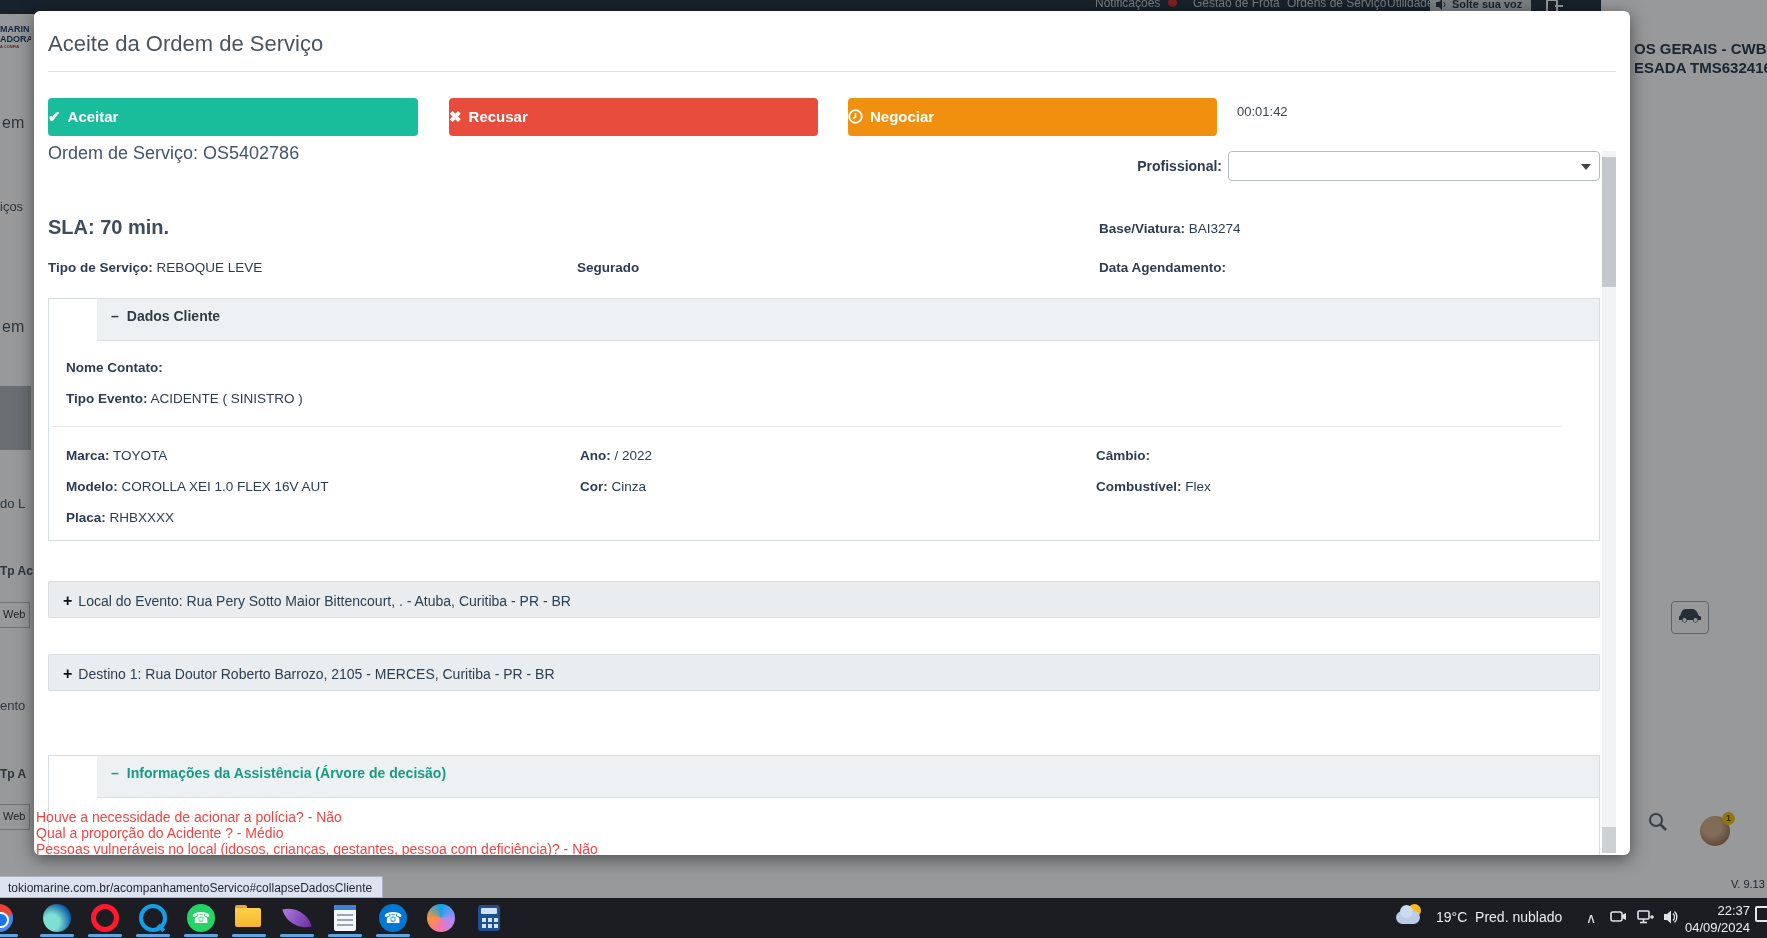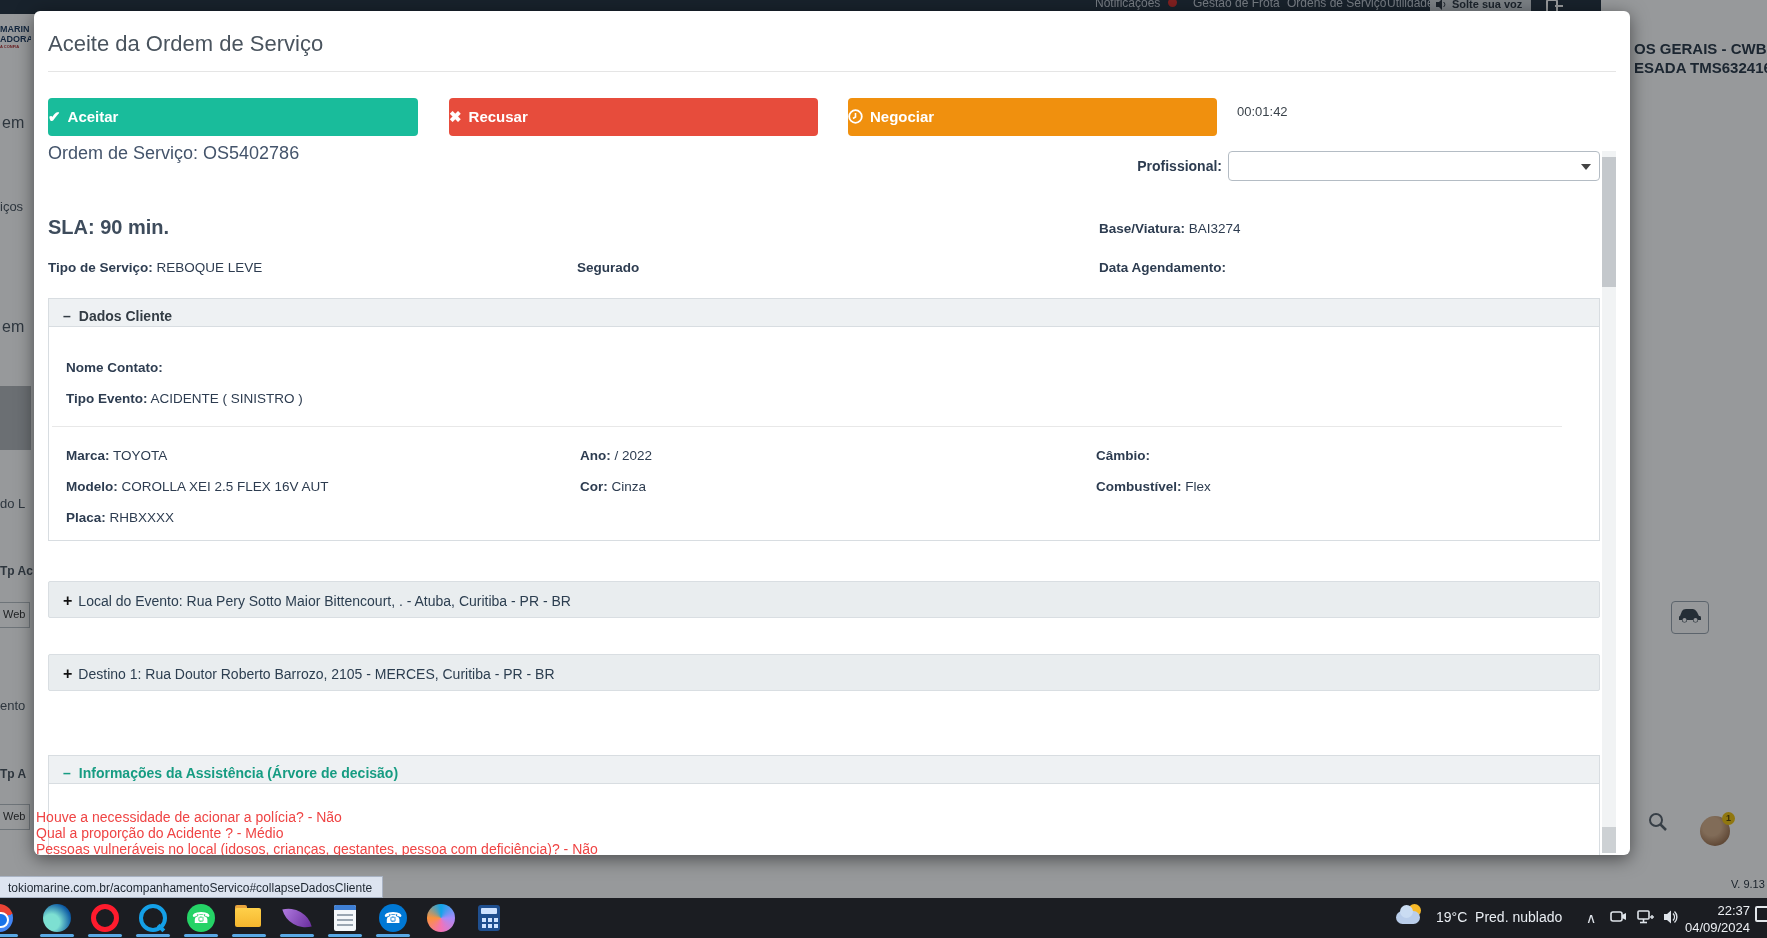--- a/index.html
+++ b/index.html
@@ -70,22 +70,22 @@
   .prof-select { position:absolute; left:1194px; top:140px; width:372px; height:30px;
     border:1px solid #b4bcc4; border-radius:4px; background:#fff; }
   .prof-select .caret { position:absolute; right:8px; top:12px; width:0; height:0;
     border-left:5px solid transparent; border-right:5px solid transparent; border-top:6px solid #444; }
 
   .sla { position:absolute; left:14px; top:205px; font-size:20px; font-weight:bold; color:#3e4c5c; }
   .field { position:absolute; font-size:13.5px; color:#2d3c50; white-space:nowrap; }
   .lbl { font-weight:bold; }
 
   .panel { position:absolute; left:14px; width:1552px; border:1px solid #d8dde1; background:#fff; }
-  .panel-head { height:28px; background:#eef1f3; border-bottom:1px solid #d8dde1;
-    font-size:14px; font-weight:bold; color:#333c44; padding:9px 0 0 14px; cursor:pointer; }
+  .panel-head { height:42px; background:#eef1f3; border-bottom:1px solid #d8dde1;
+    font-size:14px; font-weight:bold; color:#333c44; padding:9px 0 0 14px; cursor:pointer;margin-left:48px; }
   .minus-ico::before { content:"–"; font-weight:bold; margin-right:8px; }
   .teal-head { color:#169c82; }
   .divider { position:absolute; left:18px; width:1510px; height:1px; background:#e8e8e8; }
 
   .collapse-bar { position:absolute; left:14px; width:1552px; height:37px;
     background:#e9edef; border:1px solid #d9dee2; border-radius:2px;
     font-size:14px; color:#2c3e50; padding:10px 0 0 14px; cursor:pointer; white-space:nowrap; }
   .plus-ico::before { content:"+"; font-weight:bold; color:#111; font-size:16px; margin-right:6px; }
 
   .question { position:absolute; left:2px; font-size:14px; color:#ef4444; white-space:nowrap; }
@@ -233,21 +233,21 @@
       </svg><span>Negociar</span>
   </div>
   <div class="timer">00:01:42</div>
 
   <div class="os-line">Ordem de Serviço: OS5402786</div>
   <div class="prof-label">Profissional:</div>
   <div class="prof-select">
       <span class="caret"></span>
     </div>
 
-  <div class="sla">SLA: 90 min.</div>
+  <div class="sla">SLA: 70 min.</div>
   <div class="field" style="left:1065px;top:210px">
     <span class="lbl">Base/Viatura:</span> <span>BAI3274</span>
   </div>
 
   <div class="field" style="left:14px;top:249px">
     <span class="lbl">Tipo de Serviço:</span> <span>REBOQUE LEVE</span>
   </div>
   <div class="field lbl" style="left:543px;top:249px">Segurado</div>
   <div class="field lbl" style="left:1065px;top:249px">Data Agendamento:</div>
 
@@ -262,21 +262,21 @@
   </div>
   <div class="divider" style="top:415px"></div>
   <div class="field" style="left:32px;top:437px">
     <span class="lbl">Marca:</span> <span>TOYOTA</span>
   </div>
   <div class="field" style="left:546px;top:437px">
     <span class="lbl">Ano:</span> <span>/ 2022</span>
   </div>
   <div class="field lbl" style="left:1062px;top:437px">Câmbio:</div>
   <div class="field" style="left:32px;top:468px">
-    <span class="lbl">Modelo:</span> <span>COROLLA XEI 2.5 FLEX 16V AUT</span>
+    <span class="lbl">Modelo:</span> <span>COROLLA XEI 1.0 FLEX 16V AUT</span>
   </div>
   <div class="field" style="left:546px;top:468px">
     <span class="lbl">Cor:</span> <span>Cinza</span>
   </div>
   <div class="field" style="left:1062px;top:468px">
     <span class="lbl">Combustível:</span> <span>Flex</span>
   </div>
   <div class="field" style="left:32px;top:499px">
     <span class="lbl">Placa:</span> <span>RHBXXXX</span>
   </div>

